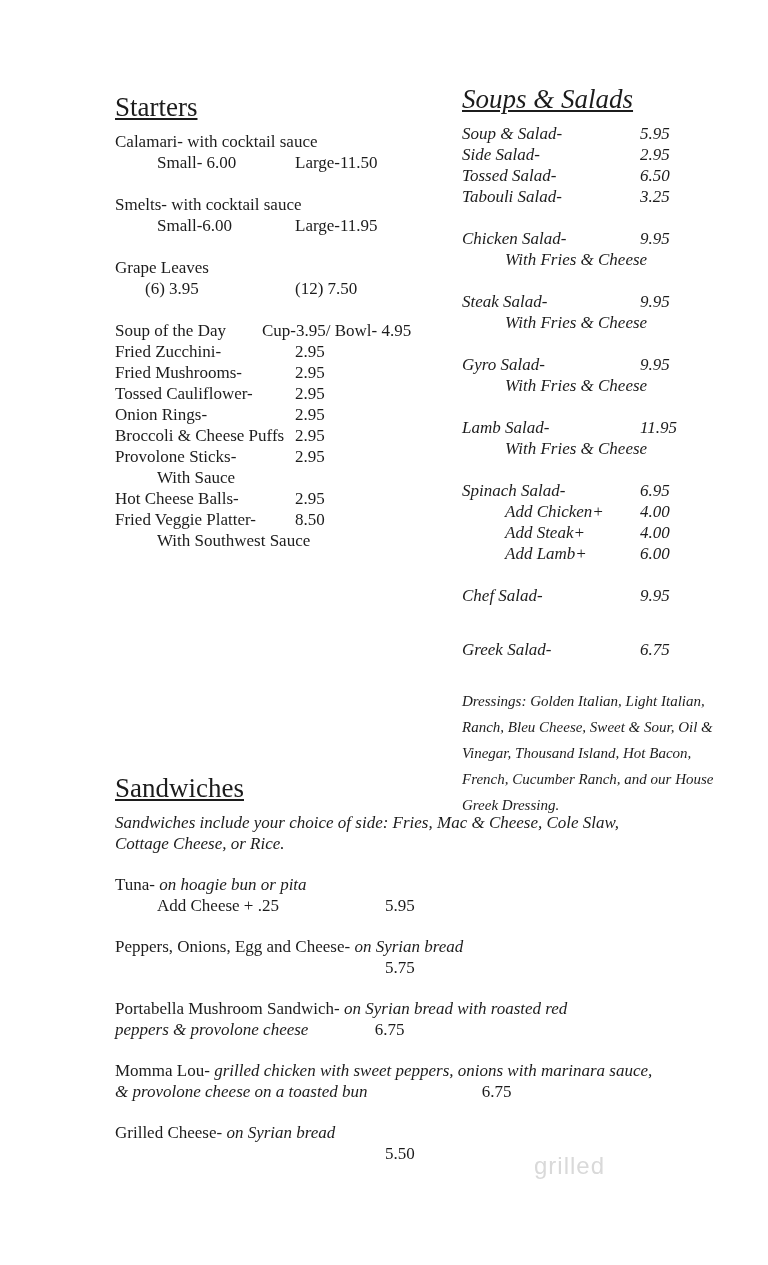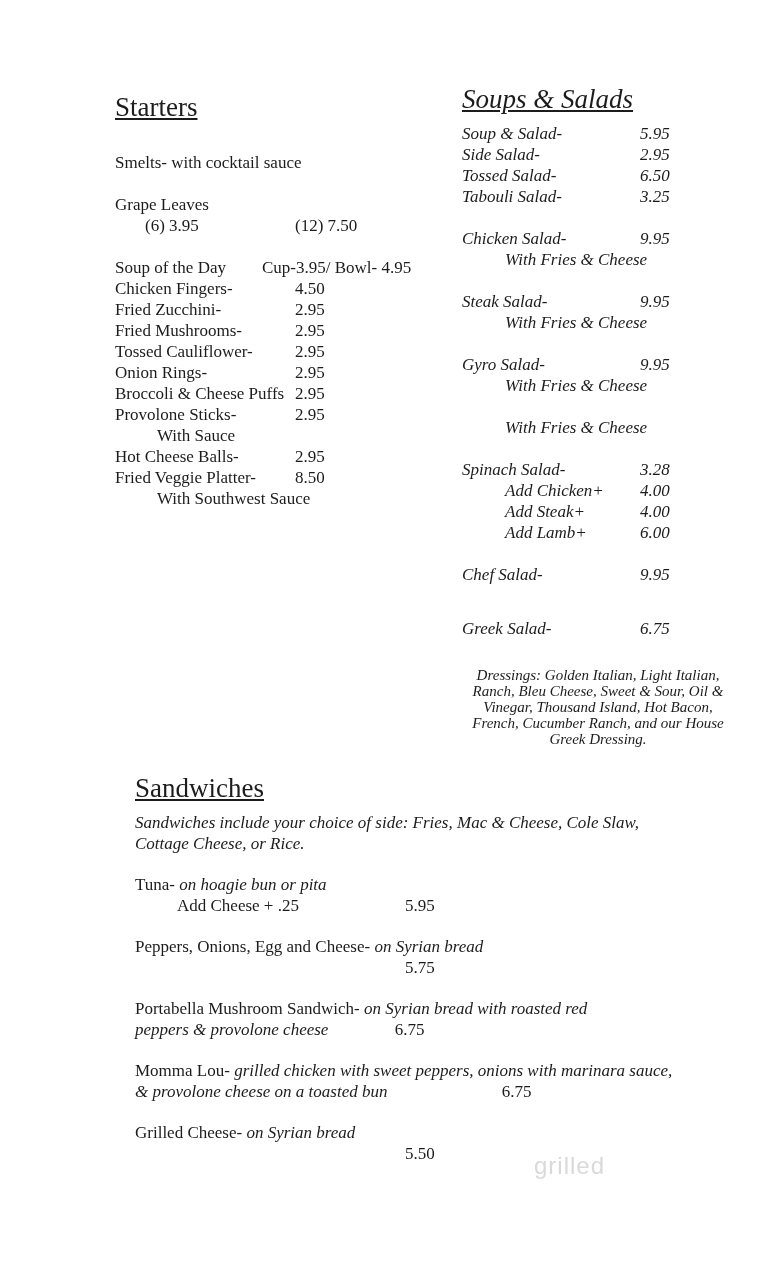--- a/index.html
+++ b/index.html
@@ -18,39 +18,38 @@
   }
   .section-title {
     font-size: 27px;
     line-height: 30px;
     font-weight: 400;
     text-decoration: underline;
     margin: 0 0 9px 0;
   }
   .col-left  { position: absolute; left: 115px; top: 92px;  width: 340px; }
   .col-right { position: absolute; left: 462px; top: 84px;  width: 280px; font-style: italic; }
-  .sandwiches-sec { position: absolute; left: 115px; top: 773px; width: 575px; margin-left: 20px; }
+  .sandwiches-sec { position: absolute; left: 115px; top: 773px; width: 575px; }
 
   .row { position: relative; min-height: 21px; }
   .price-l { position: absolute; left: 180px; top: 0; }
   .price-r { position: absolute; left: 178px; top: 0; }
   .soup-price { position: absolute; left: 147px; top: 0; }
   .indent-42 { padding-left: 42px; display: inline-block; }
   .indent-30 { padding-left: 30px; display: inline-block; }
   .note-l { padding-left: 42px; }
   .note-r { padding-left: 43px; }
   .gap { height: 21px; }
   .gap-lg { height: 33px; }
 
   .dressings {
     margin: 28px 0 0 0;
     font-size: 15px;
-    line-height: 16px;
+    line-height: 26px;
     width: 272px;
-    text-align: center;
   }
 
   .intro { font-style: italic; margin: 0 0 20px 0; width: 535px; }
   .sandwich { margin-bottom: 20px; }
   .s-desc { font-style: italic; }
   .s-line2 { position: relative; min-height: 21px; }
   .s-price { position: absolute; left: 270px; top: 0; }
   .s-price-inline { margin-left: 62px; }
   .s-price-inline-far { margin-left: 110px; }
   .wrap-portabella { width: 505px; }
@@ -67,46 +66,53 @@
   }
 </style>
 </head>
 <body>
 
 <div class="page">
 
   <section class="col-left">
     <h2 class="section-title">Starters</h2>
 
+    <div>
+      <div class="row">Calamari- with cocktail sauce</div>
+      <div class="row">
+        <span class="indent-42">Small- 6.00</span>
+        <span class="price-l">Large-11.50</span>
+      </div>
+    </div>
     <div class="gap"></div>
 
     <div>
       <div class="row">Smelts- with cocktail sauce</div>
+      <div class="row">
+        <span class="indent-42">Small-6.00</span>
+        <span class="price-l">Large-11.95</span>
+      </div>
     </div>
     <div class="gap"></div>
 
     <div>
       <div class="row">Grape Leaves</div>
       <div class="row">
         <span class="indent-30">(6) 3.95</span>
         <span class="price-l">(12) 7.50</span>
       </div>
     </div>
     <div class="gap"></div>
 
     <div class="row">
       <span>Soup of the Day</span>
       <span class="soup-price">Cup-3.95/ Bowl- 4.95</span>
     </div>
 
     <div class="row">
-      <span>Chicken Fingers-</span>
-      <span class="price-l">4.50</span>
-    </div>
-    <div class="row">
       <span>Fried Zucchini-</span>
       <span class="price-l">2.95</span>
     </div>
     <div class="row">
       <span>Fried Mushrooms-</span>
       <span class="price-l">2.95</span>
     </div>
     <div class="row">
       <span>Tossed Cauliflower-</span>
       <span class="price-l">2.95</span>
@@ -170,26 +176,30 @@
     <div class="row note-r">With Fries &amp; Cheese</div>
     <div class="gap"></div>
 
     <div class="row">
       <span>Gyro Salad-</span>
       <span class="price-r">9.95</span>
     </div>
     <div class="row note-r">With Fries &amp; Cheese</div>
     <div class="gap"></div>
 
+    <div class="row">
+      <span>Lamb Salad-</span>
+      <span class="price-r">11.95</span>
+    </div>
     <div class="row note-r">With Fries &amp; Cheese</div>
     <div class="gap"></div>
 
     <div class="row">
       <span>Spinach Salad-</span>
-      <span class="price-r">3.28</span>
+      <span class="price-r">6.95</span>
     </div>
     <div class="row">
       <span class="note-r">Add Chicken+</span>
       <span class="price-r">4.00</span>
     </div>
     <div class="row">
       <span class="note-r">Add Steak+</span>
       <span class="price-r">4.00</span>
     </div>
     <div class="row">

